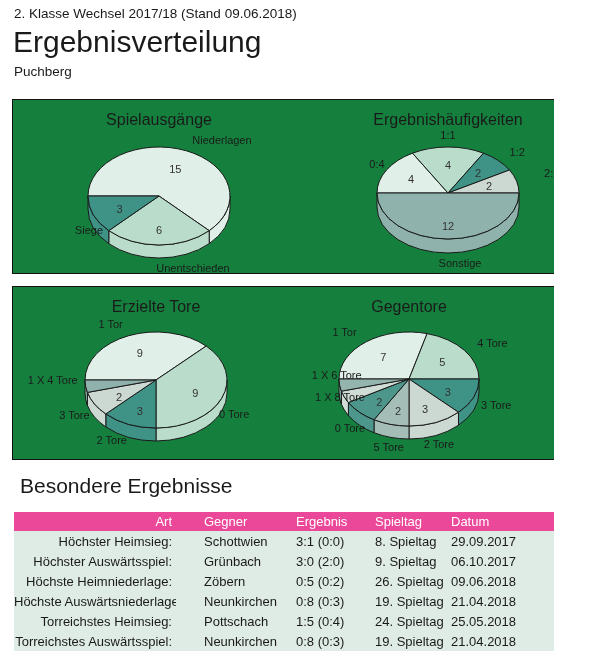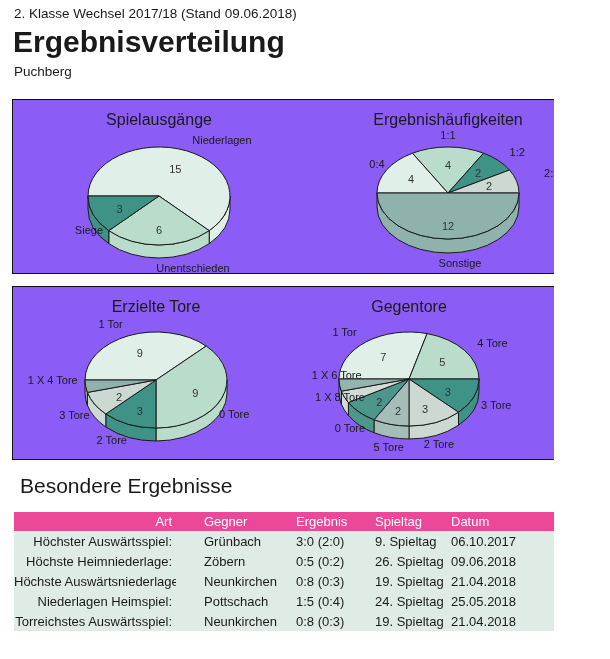--- a/index.html
+++ b/index.html
@@ -1,22 +1,22 @@
 <!DOCTYPE html>
 <html><head>
 <meta charset="utf-8">
 <style>
   html,body{margin:0;padding:0;background:#fff;}
   #page{position:relative;width:554px;height:659px;background:#fff;
         font-family:"Liberation Sans",sans-serif;color:#1a1a1a;overflow:hidden;}
   .abs{position:absolute;}
   .league{left:14px;top:6px;font-size:13.5px;}
-  .h1{left:13px;top:26px;font-size:30px;line-height:32px;font-weight:700;}
+  .h1{left:13px;top:26px;font-size:30px;line-height:32px;font-weight:400;}
   .team{left:14px;top:64px;font-size:13.5px;}
-  .panel{left:12px;width:566px;border:1.5px solid #111;box-sizing:border-box;background:#8b5cf6;}
+  .panel{left:12px;width:566px;border:1.5px solid #111;box-sizing:border-box;background:#15803d;}
   #panel-top{top:99px;height:175px;}
   #panel-bottom{top:286px;height:174px;}
   .chartsvg{position:absolute;top:0;width:282px;height:171px;overflow:visible;}
   .chartsvg.right{left:282px;}
   .chartsvg.left{left:0;}
   .section-title{left:20px;top:474px;font-size:21px;font-weight:400;}
   table.results{position:absolute;left:14px;top:512px;width:582px;border-collapse:collapse;
         table-layout:fixed;font-size:13px;}
   table.results th{background:#ec4899;color:#fff;font-weight:400;height:19px;
         text-align:left;padding:0 0 0 3px;white-space:nowrap;overflow:hidden;}
@@ -143,20 +143,27 @@
       <tr>
         <th class="c1">Art</th>
         <th class="c2">Gegner</th>
         <th>Ergebnis</th>
         <th>Spieltag</th>
         <th>Datum</th>
       </tr>
     </thead>
     <tbody>
       <tr>
+        <td class="c1">Höchster Heimsieg:</td>
+        <td class="c2">Schottwien</td>
+        <td>3:1 (0:0)</td>
+        <td>8. Spieltag</td>
+        <td>29.09.2017</td>
+      </tr>
+      <tr>
         <td class="c1">Höchster Auswärtsspiel:</td>
         <td class="c2">Grünbach</td>
         <td>3:0 (2:0)</td>
         <td>9. Spieltag</td>
         <td>06.10.2017</td>
       </tr>
       <tr>
         <td class="c1">Höchste Heimniederlage:</td>
         <td class="c2">Zöbern</td>
         <td>0:5 (0:2)</td>
@@ -164,21 +171,21 @@
         <td>09.06.2018</td>
       </tr>
       <tr>
         <td class="c1">Höchste Auswärtsniederlage:</td>
         <td class="c2">Neunkirchen</td>
         <td>0:8 (0:3)</td>
         <td>19. Spieltag</td>
         <td>21.04.2018</td>
       </tr>
       <tr>
-        <td class="c1">Niederlagen Heimspiel:</td>
+        <td class="c1">Torreichstes Heimsieg:</td>
         <td class="c2">Pottschach</td>
         <td>1:5 (0:4)</td>
         <td>24. Spieltag</td>
         <td>25.05.2018</td>
       </tr>
       <tr>
         <td class="c1">Torreichstes Auswärtsspiel:</td>
         <td class="c2">Neunkirchen</td>
         <td>0:8 (0:3)</td>
         <td>19. Spieltag</td>

